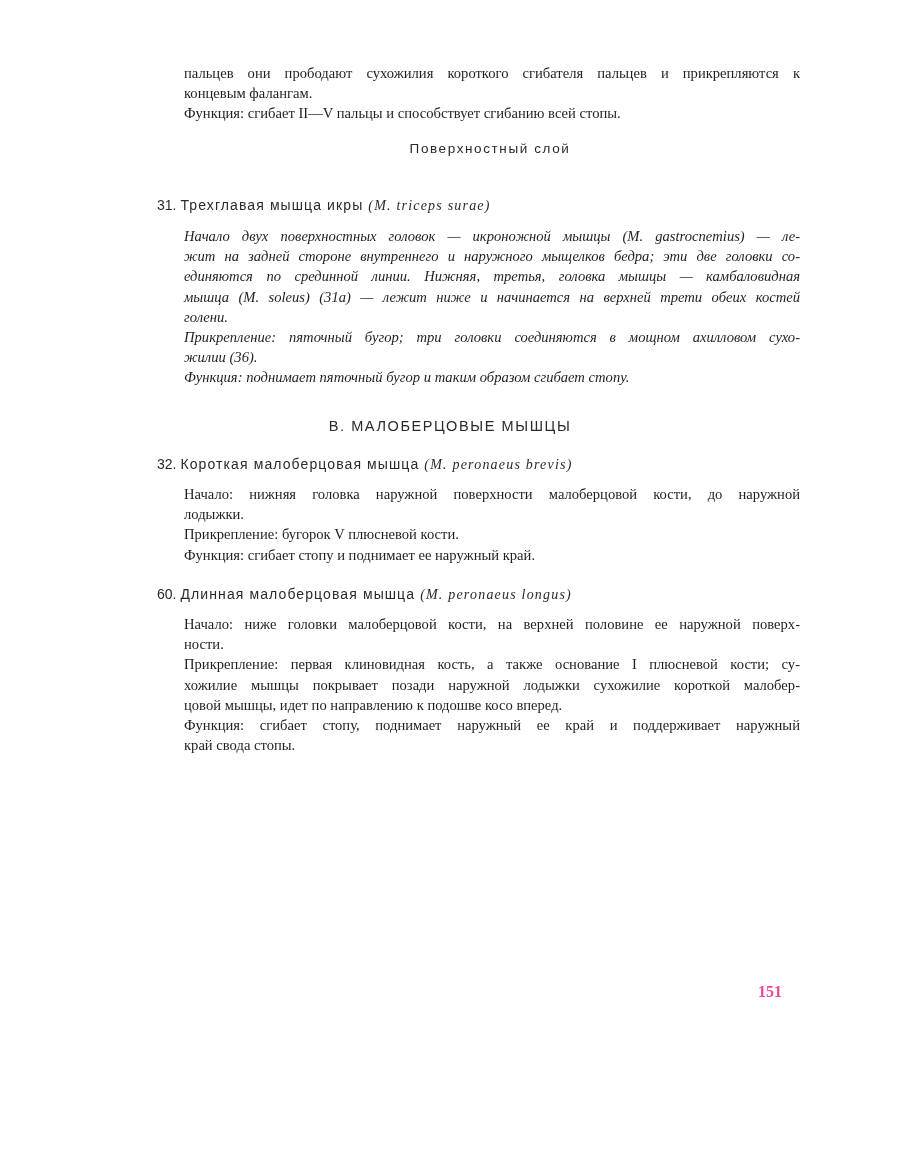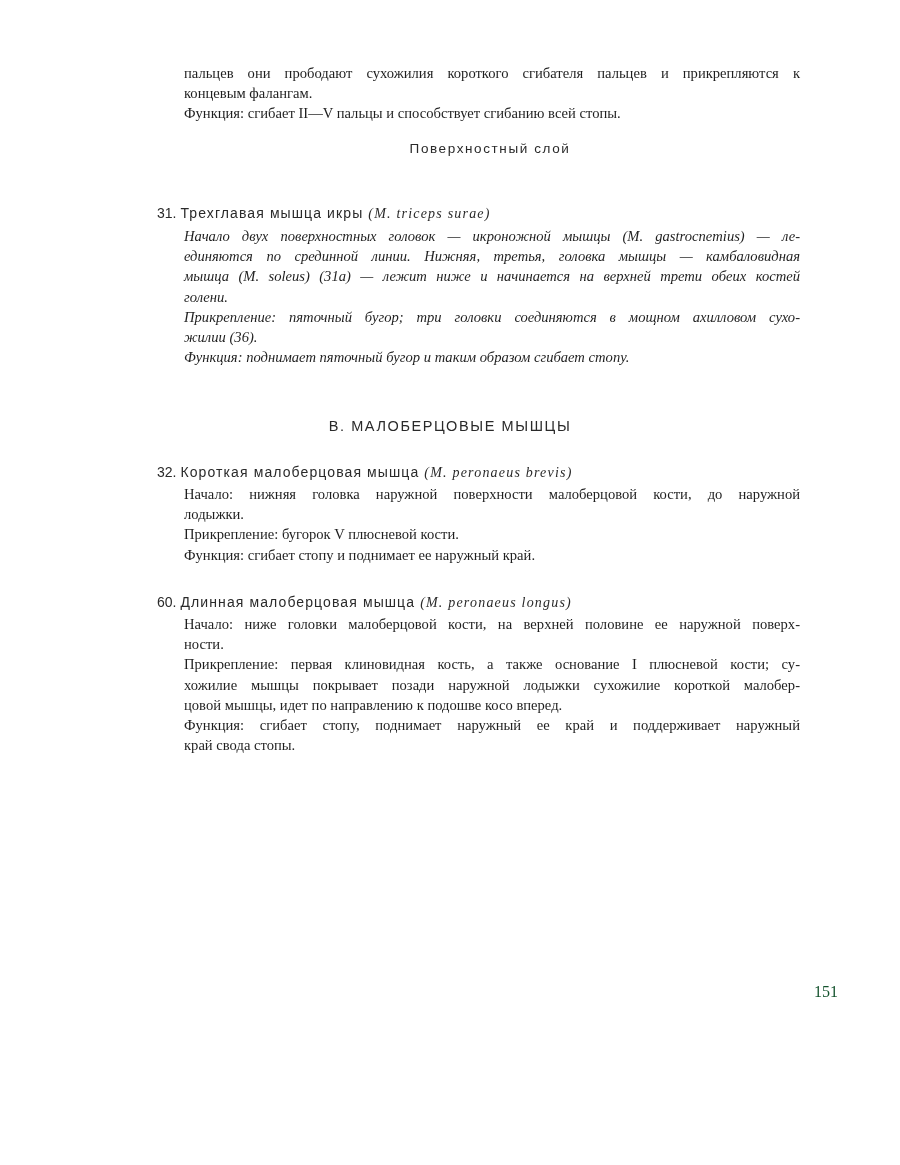--- a/index.html
+++ b/index.html
@@ -19,47 +19,47 @@
     .section-title {
       left: 0; width: 900px; text-align: center;
       font-family: "Liberation Sans", "DejaVu Sans", sans-serif;
       font-size: 13.5px; letter-spacing: 1.6px; color: #2a2a2a;
     }
     .heading {
       left: 157px;
       font-family: "Liberation Sans", "DejaVu Sans", sans-serif;
       font-size: 14px; letter-spacing: 1.1px; color: #2a2a2a;
       white-space: nowrap;
-      margin-top: 8px;
     }
     .heading .num { letter-spacing: 0; margin-right: 4px; }
     .heading .latin { font-style: italic; font-family: "Liberation Serif", serif; letter-spacing: 1.2px; }
     .page-number {
-      left: 814px; top: 983px;
-      font-size: 16px; color: #14532d;
+      left: 758px; top: 983px;
+      font-size: 16px; color: #ec4899; font-weight: bold;
     }
   </style>
 </head>
 <body>
 
 <div class="abs body-text" style="top:63px;">
   <span class="ln">пальцев они прободают сухожилия короткого сгибателя пальцев и прикрепляются к</span>
   <span class="ln last">концевым фалангам.</span>
   <span class="ln last">Функция: сгибает II—V пальцы и способствует сгибанию всей стопы.</span>
 </div>
 
 <div class="abs section-title" style="top:141px;padding-left:40px;">Поверхностный слой</div>
 
 <div class="abs heading" style="top:197px;">
   <span class="num">31.</span><span>Трехглавая мышца икры</span>
   <span class="latin">(M. triceps surae)</span>
 </div>
 
 <div class="abs body-text" style="top:226px;font-style:italic;">
   <span class="ln">Начало двух поверхностных головок — икроножной мышцы (M. gastrocnemius) — ле-</span>
+  <span class="ln">жит на задней стороне внутреннего и наружного мыщелков бедра; эти две головки со-</span>
   <span class="ln">единяются по срединной линии. Нижняя, третья, головка мышцы — камбаловидная</span>
   <span class="ln">мышца (M. soleus) (31a) — лежит ниже и начинается на верхней трети обеих костей</span>
   <span class="ln last">голени.</span>
   <span class="ln">Прикрепление: пяточный бугор; три головки соединяются в мощном ахилловом сухо-</span>
   <span class="ln last">жилии (36).</span>
   <span class="ln last">Функция: поднимает пяточный бугор и таким образом сгибает стопу.</span>
 </div>
 
 <div class="abs section-title" style="top:418px; font-size:14.5px;">В. МАЛОБЕРЦОВЫЕ МЫШЦЫ</div>
 

